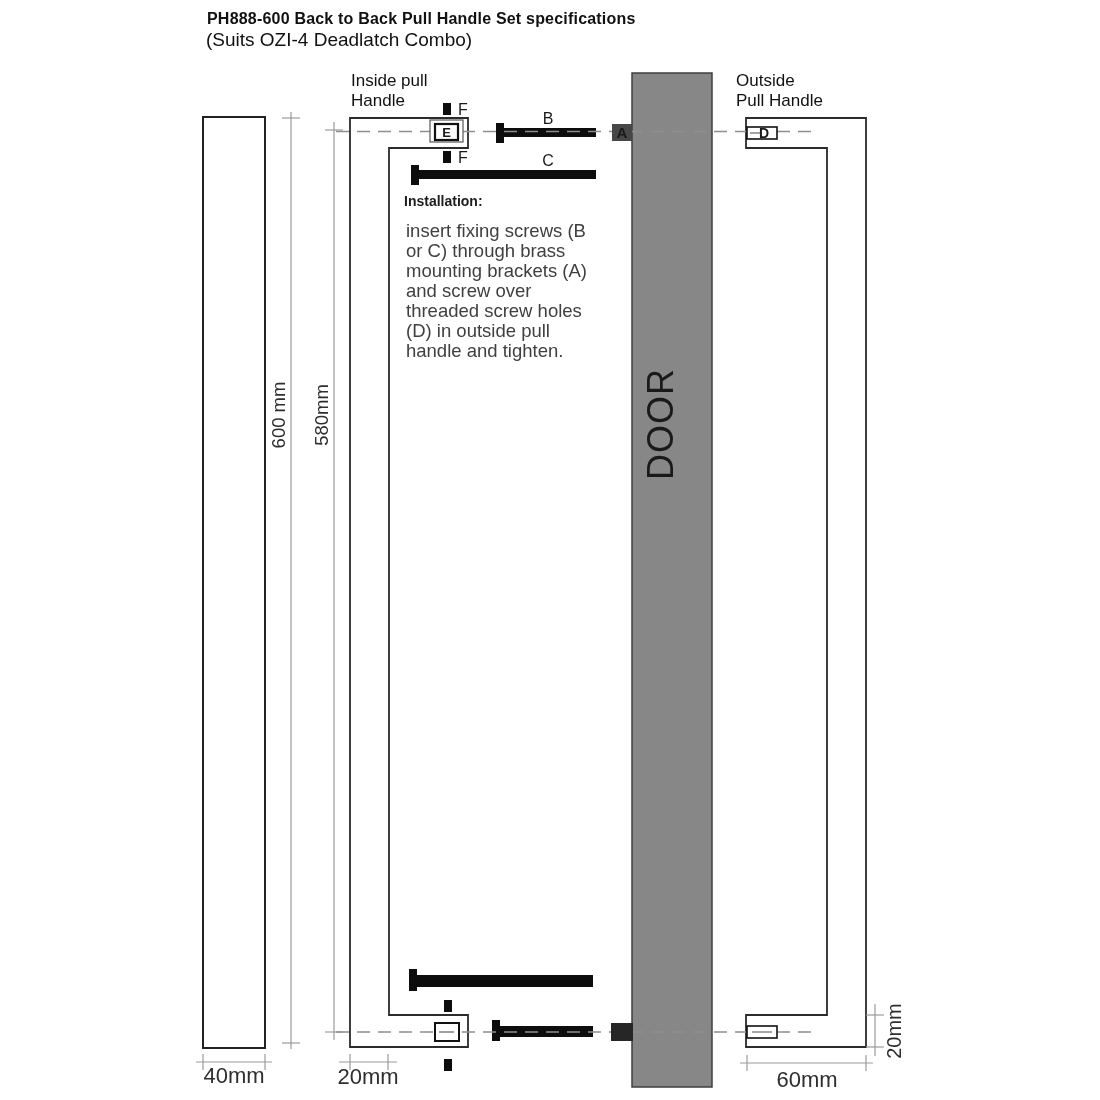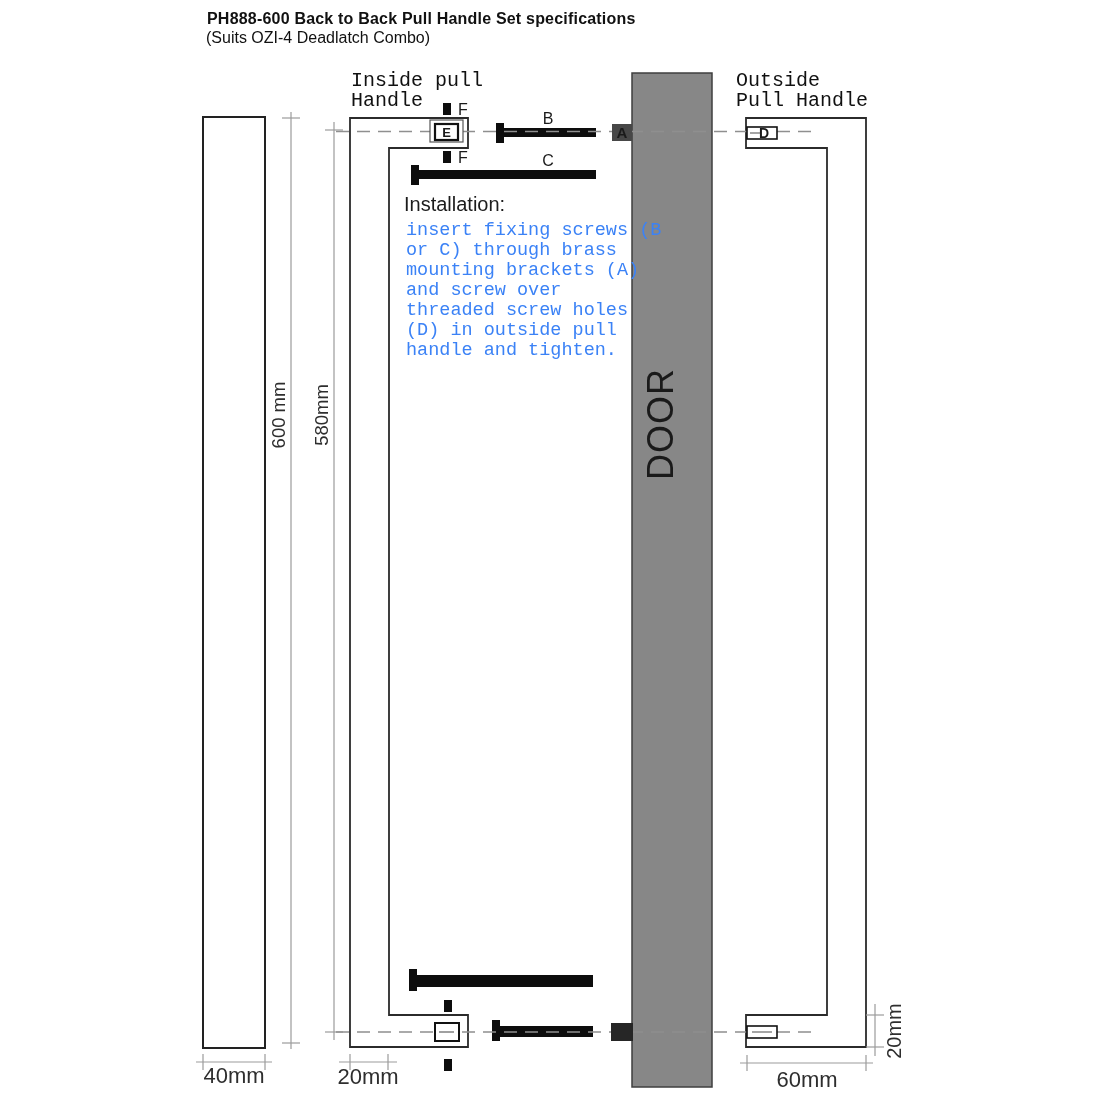--- a/index.html
+++ b/index.html
@@ -2,26 +2,26 @@
 <html><head>
 <meta charset="utf-8">
 <style>
   html,body{margin:0;padding:0;background:#fff;}
   .canvas{
     position:relative;width:1100px;height:1100px;background:#ffffff;
     font-family:"Liberation Sans", sans-serif;color:#111;overflow:hidden;
   }
   .abs{position:absolute;}
   .title{left:207px;top:10px;font-size:16px;font-weight:bold;letter-spacing:.2px;}
-  .subtitle{left:206px;top:29px;font-size:16px;}
-  .handle-label{font-size:20px;line-height:20px;font-family:Liberation Mono, monospace;}
+  .subtitle{left:206px;top:29px;font-size:19px;}
+  .handle-label{font-size:17px;line-height:20px;}
   .inside-label{left:351px;top:71px;}
   .outside-label{left:736px;top:71px;}
-  .inst-heading{left:404px;top:193px;font-size:20px;font-weight:normal;color:#1c1c1c;}
-  .inst-para{font-size:18.5px;line-height:20px;color:#3b82f6;font-family:Liberation Mono, monospace;}
+  .inst-heading{left:404px;top:193px;font-size:14px;font-weight:bold;color:#1c1c1c;}
+  .inst-para{font-size:18.5px;line-height:20px;color:#404040;}
   .para1{left:406px;top:221px;}
   .para2{left:406px;top:379px;}
   svg{position:absolute;left:0;top:0;font-family:"Liberation Sans", sans-serif;}
   svg text{fill:#1a1a1a;}
   .dimtxt{fill:#2e2e2e;}
 </style>
 </head>
 <body>
 
 <div class="canvas">

